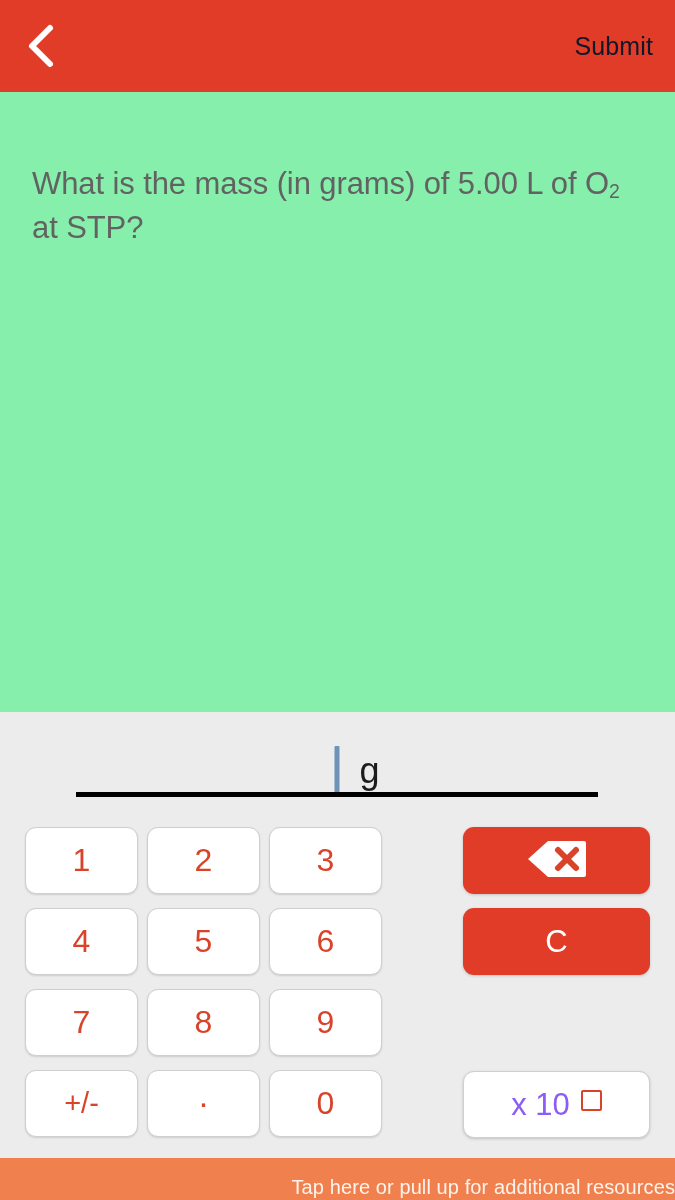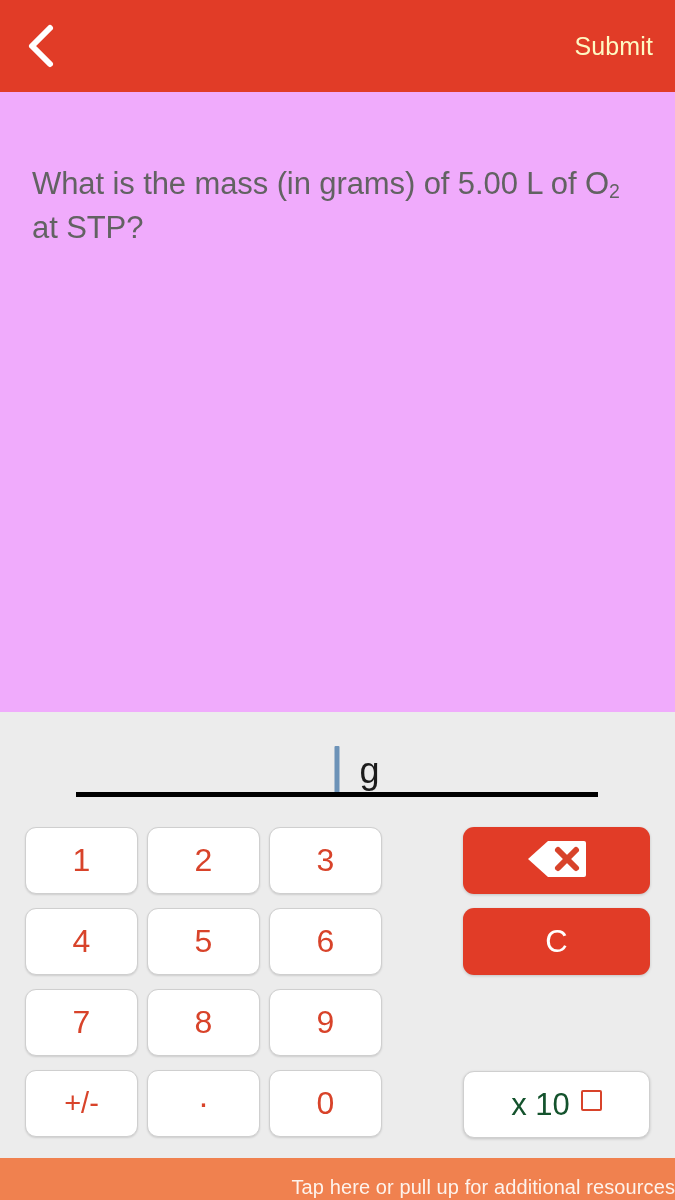--- a/index.html
+++ b/index.html
@@ -48,32 +48,32 @@
     letter-spacing: 0.1px;
     top: 50%;
     transform: translateY(-50%);
   }
 
   .submit-btn {
     position: absolute;
     right: 22px;
     top: 50%;
     transform: translateY(-50%);
-    color: #fef9c3;
+    color: #0f172a;
     font-size: 25px;
     letter-spacing: 0.1px;
   }
 
   
   .question-area {
     position: absolute;
     top: 92px; left: 0;
     width: 675px;
     height: 740px;
-    background: #f0abfc;
+    background: #86efac;
   }
   .question-text {
     position: absolute;
     top: 70px;
     left: 32px;
     width: 612px;
     color: #626262;
     font-size: 31px;
     line-height: 1.42;
     letter-spacing: -0.1px;
@@ -183,21 +183,21 @@
     color: #ffffff;
     border: none;
   }
   .action.clear { font-size: 31px; }
   .action-spacer { height: 14px; }
   .action-gap-big { height: 96px; }
 
   .action.exp {
     background: #ffffff;
     border: 1px solid #cfcfcf;
-    color: #14532d;
+    color: #8b5cf6;
     font-size: 31px;
     gap: 11px;
   }
   .exp-box {
     display: inline-block;
     width: 21px;
     height: 21px;
     border: 2px solid #d8432a;
     border-radius: 2px;
     vertical-align: top;

